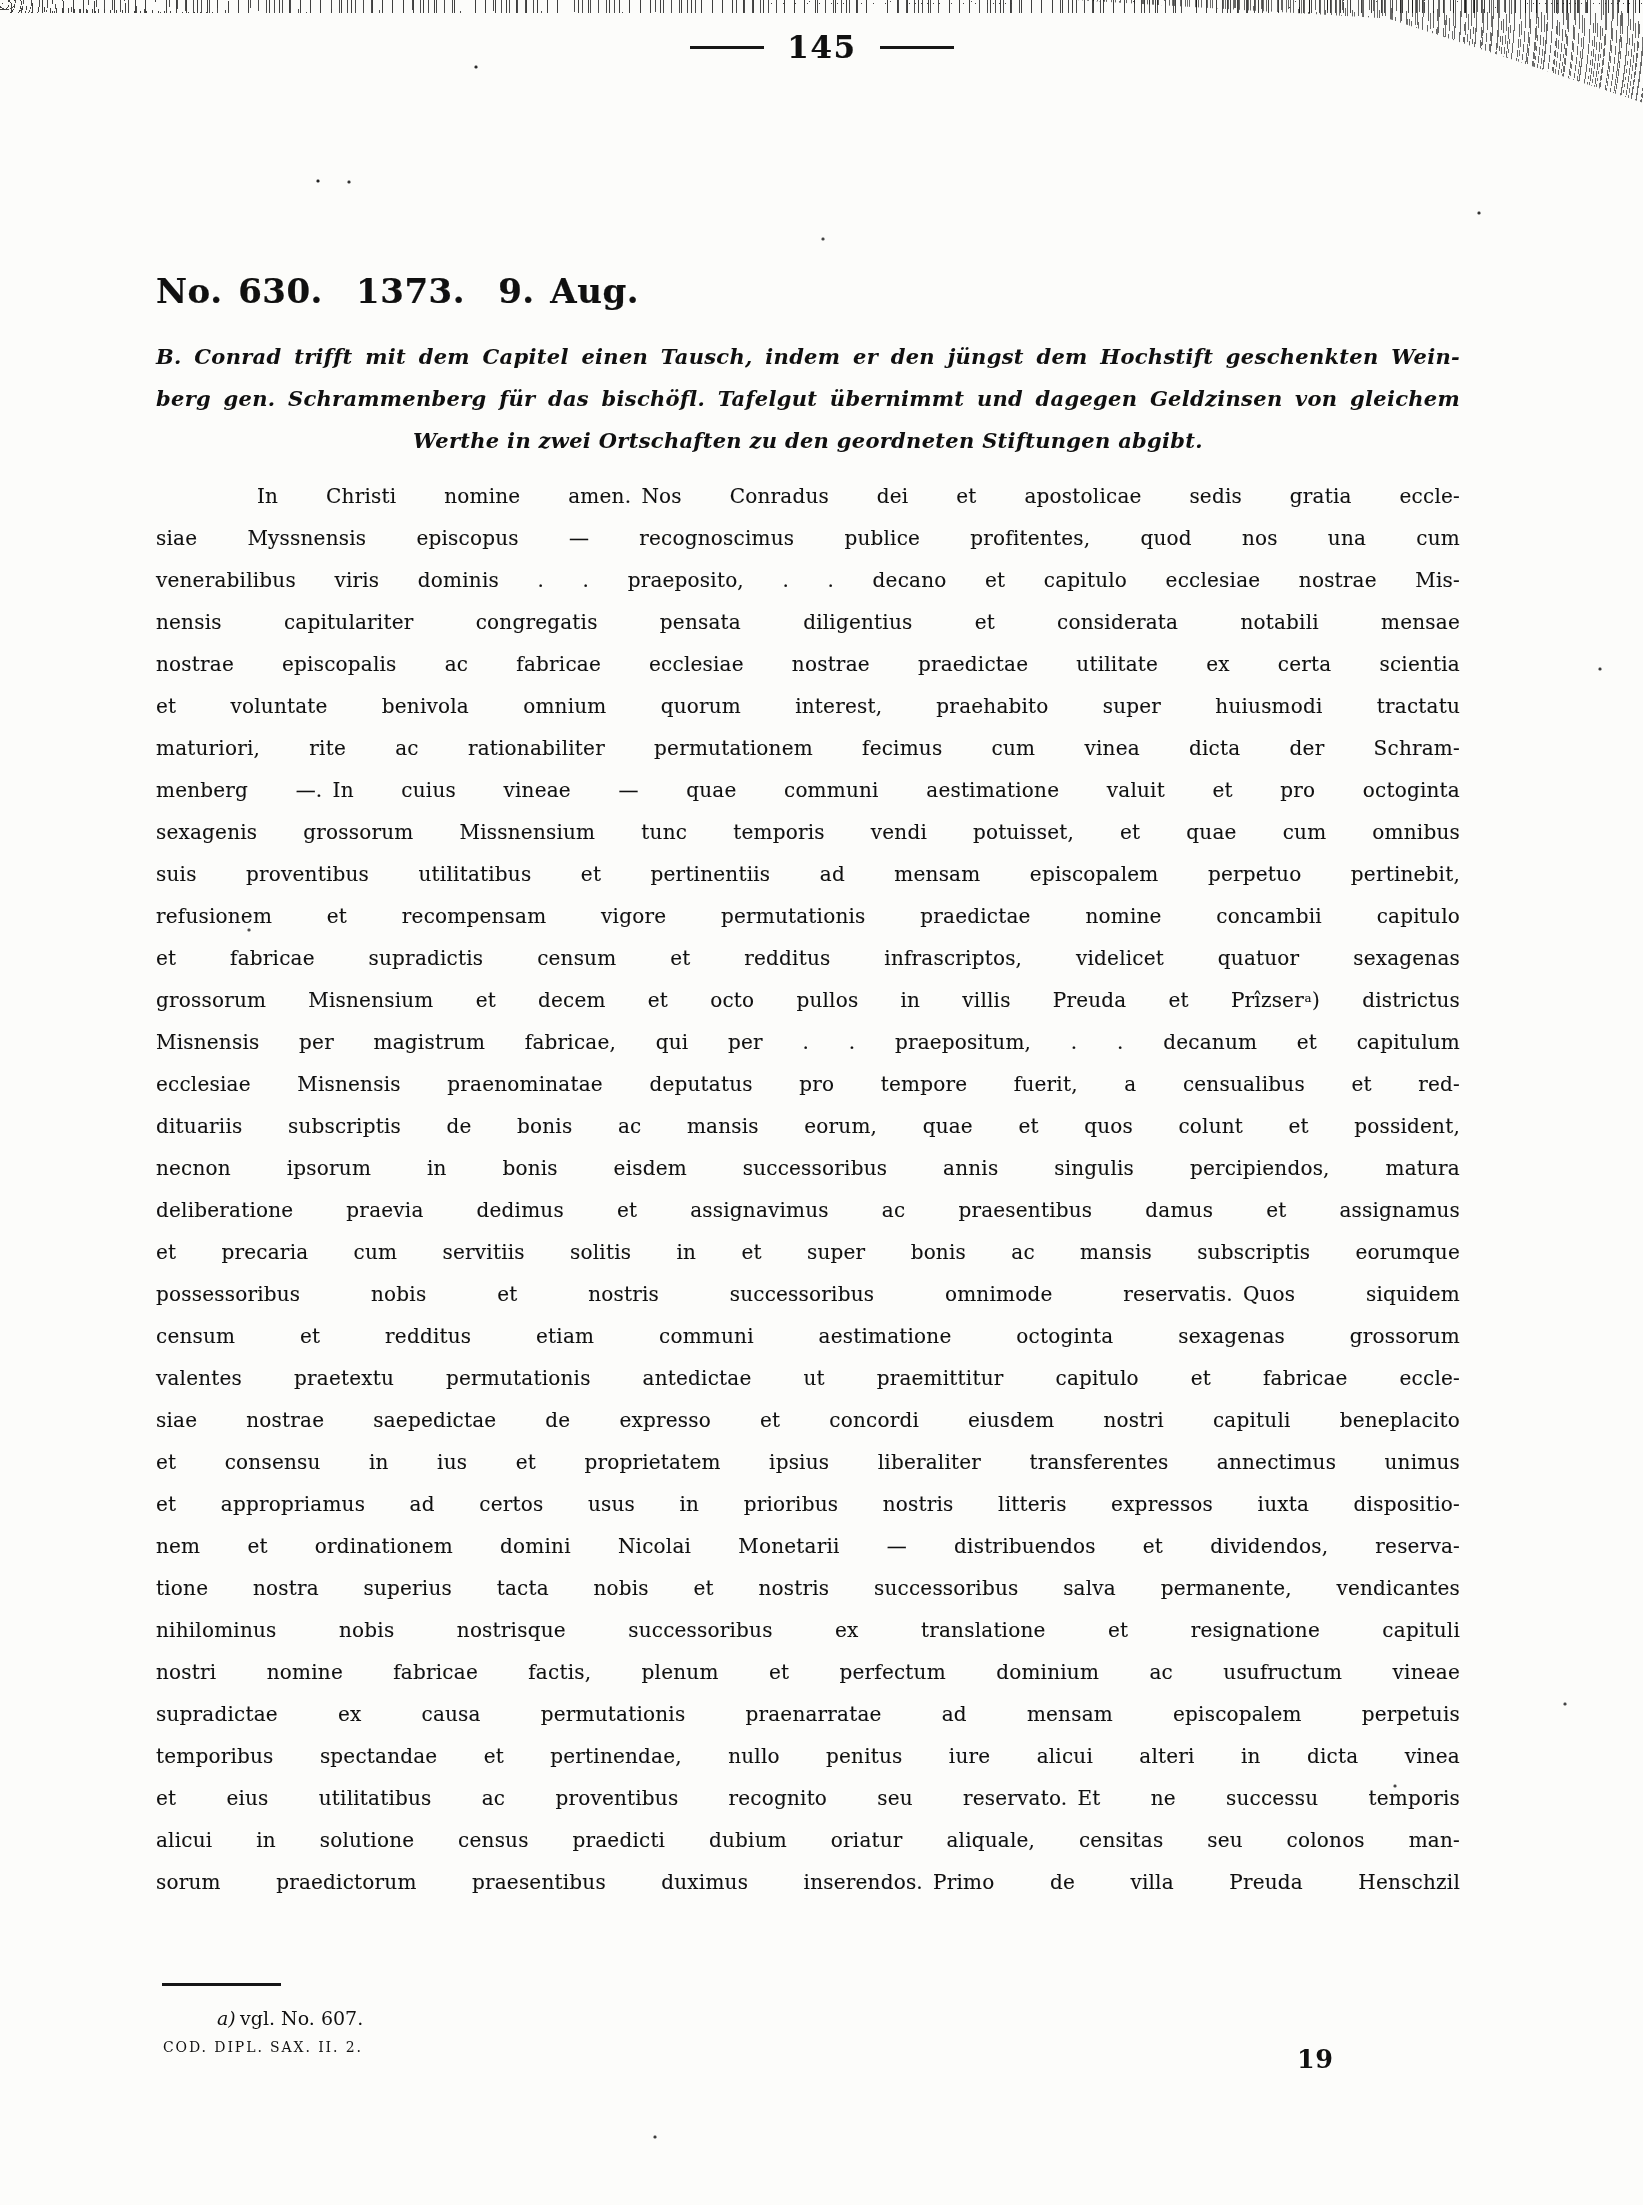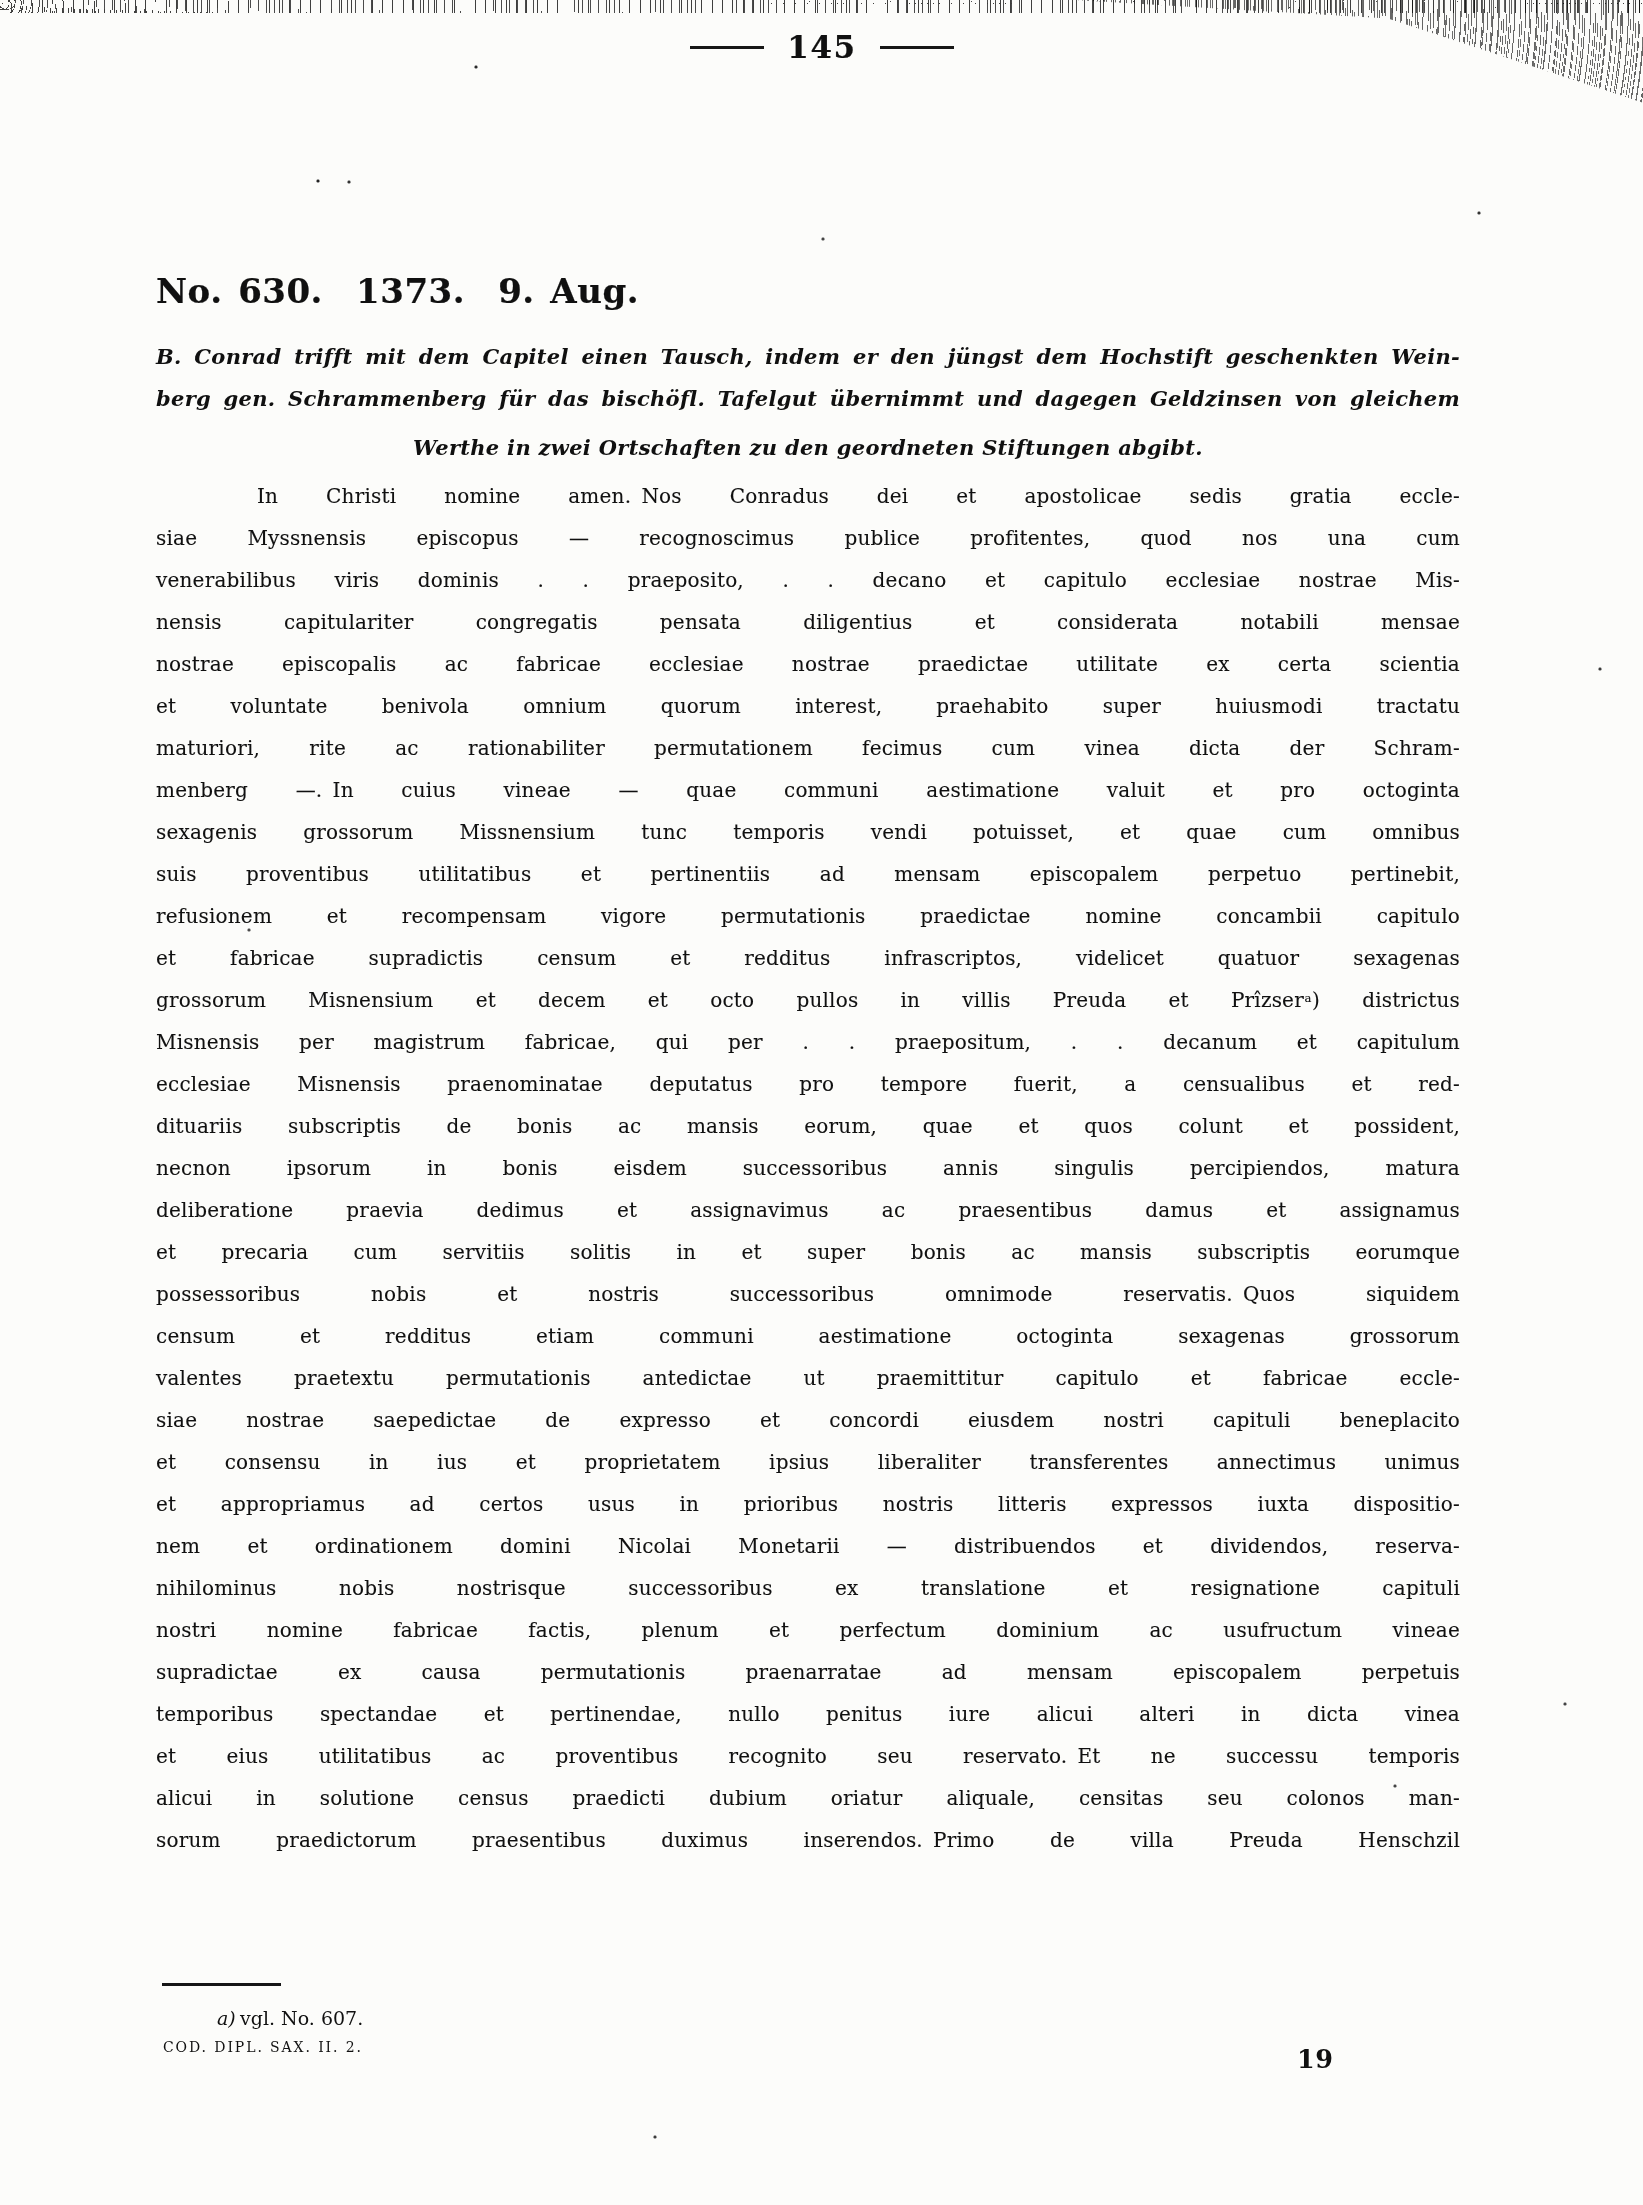--- a/index.html
+++ b/index.html
@@ -55,21 +55,21 @@
     letter-spacing:0.5px; word-spacing:3.3px;
     -webkit-text-stroke:0.2px #101010;
   }
   
   .summary {
     position:absolute; top:336px; left:156px; width:1304px;
     font-style:italic; font-weight:bold; font-size:21px; line-height:42px;
     letter-spacing:0.3px;
   }
   .summary-line { height:42px; text-align:justify; text-align-last:justify; }
-  .summary-line.center { text-align:right; text-align-last:center;margin-top:7px; }
+  .summary-line.center { text-align:right; text-align-last:center; }
   
   .body-text {
     position:absolute; top:475px; left:156px; width:1304px;
     font-size:20px; letter-spacing:0.2px;
     -webkit-text-stroke:0.1px #101010;
   }
   .body-line { height:42px; line-height:42px; text-align:justify; text-align-last:justify; }
   .body-line.first { text-indent:101px; }
   sup { font-size:58%; vertical-align:baseline; position:relative; top:-.45em; padding:0 0.5px; }
   
@@ -129,20 +129,21 @@
       <div class="body-line">necnon ipsorum in bonis eisdem successoribus annis singulis percipiendos, matura</div>
       <div class="body-line">deliberatione praevia dedimus et assignavimus ac praesentibus damus et assignamus</div>
       <div class="body-line">et precaria cum servitiis solitis in et super bonis ac mansis subscriptis eorumque</div>
       <div class="body-line">possessoribus nobis et nostris successoribus omnimode reservatis. Quos siquidem</div>
       <div class="body-line">censum et redditus etiam communi aestimatione octoginta sexagenas grossorum</div>
       <div class="body-line">valentes praetextu permutationis antedictae ut praemittitur capitulo et fabricae eccle-</div>
       <div class="body-line">siae nostrae saepedictae de expresso et concordi eiusdem nostri capituli beneplacito</div>
       <div class="body-line">et consensu in ius et proprietatem ipsius liberaliter transferentes annectimus unimus</div>
       <div class="body-line">et appropriamus ad certos usus in prioribus nostris litteris expressos iuxta dispositio-</div>
       <div class="body-line">nem et ordinationem domini Nicolai Monetarii — distribuendos et dividendos, reserva-</div>
+      <div class="body-line">tione nostra superius tacta nobis et nostris successoribus salva permanente, vendicantes</div>
       <div class="body-line">nihilominus nobis nostrisque successoribus ex translatione et resignatione capituli</div>
       <div class="body-line">nostri nomine fabricae factis, plenum et perfectum dominium ac usufructum vineae</div>
       <div class="body-line">supradictae ex causa permutationis praenarratae ad mensam episcopalem perpetuis</div>
       <div class="body-line">temporibus spectandae et pertinendae, nullo penitus iure alicui alteri in dicta vinea</div>
       <div class="body-line">et eius utilitatibus ac proventibus recognito seu reservato. Et ne successu temporis</div>
       <div class="body-line">alicui in solutione census praedicti dubium oriatur aliquale, censitas seu colonos man-</div>
       <div class="body-line">sorum praedictorum praesentibus duximus inserendos. Primo de villa Preuda Henschzil</div>
     </div>
 
   <div class="fn-rule"></div>

